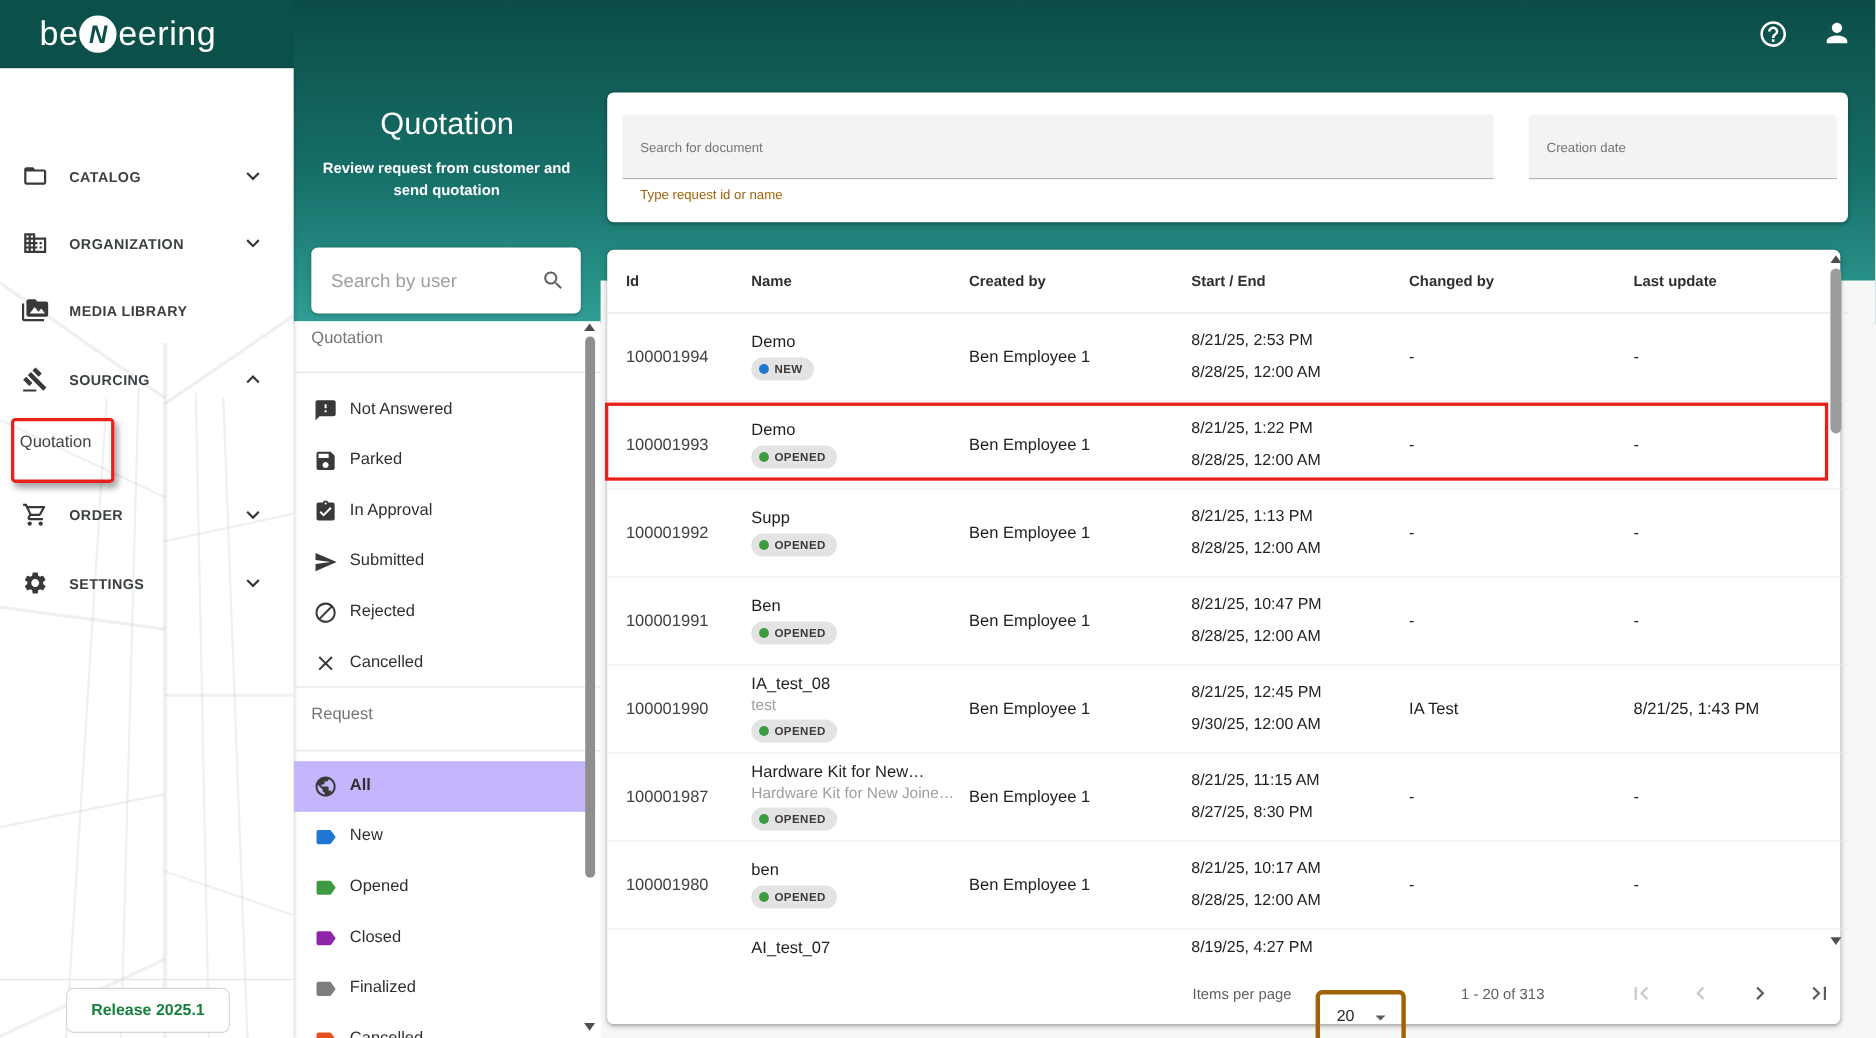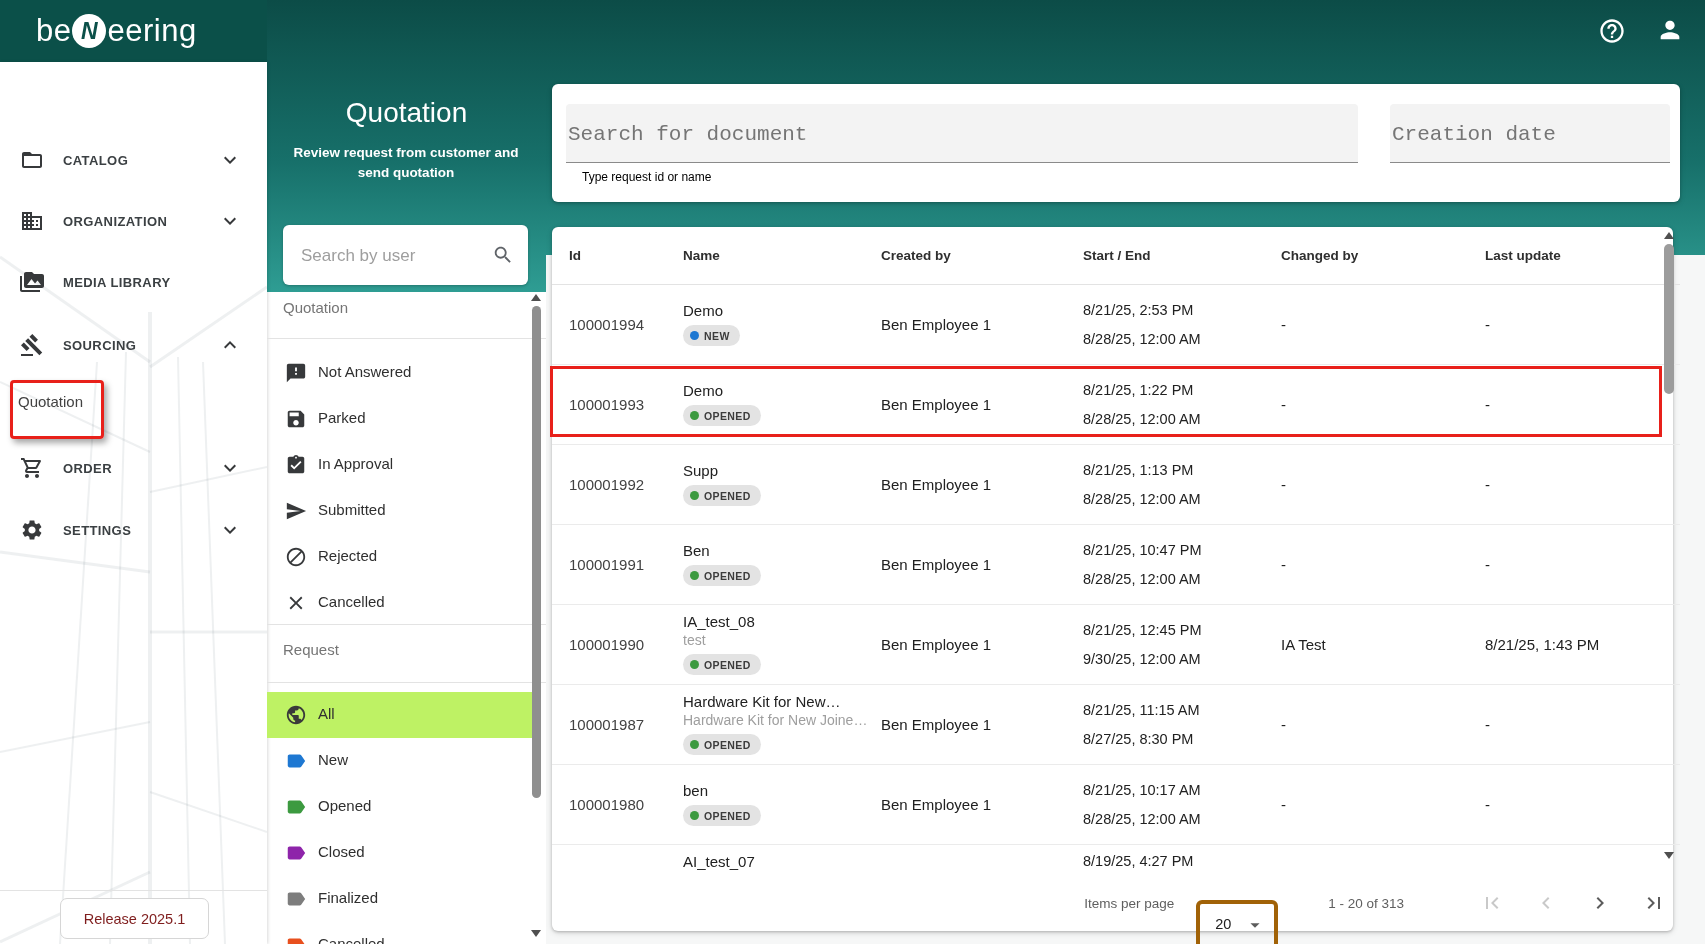--- a/index.html
+++ b/index.html
@@ -33,59 +33,59 @@
   .nav-item{position:absolute;left:0;width:267px;height:48px;display:flex;align-items:center;cursor:pointer;}
   .nav-icon{position:absolute;left:20px;top:12px;width:24px;height:24px;}
   .nav-label{position:absolute;left:63px;font-size:13px;font-weight:bold;color:#3b4043;letter-spacing:.4px;}
   .nav-chevron{position:absolute;left:218px;top:12px;width:24px;height:24px;}
   #quotation-subitem{left:18px;top:331px;font-size:15px;color:#424242;cursor:pointer;}
   #nav-red-box{left:10px;top:318px;width:88px;height:53px;border:3px solid #e8201a;border-radius:4px;
     box-shadow:3px 4px 6px rgba(0,0,0,.35);}
   #sidebar-divider{left:0;top:828px;width:267px;height:1px;background:#e3e3e3;}
   #release-btn{left:60px;top:836px;width:147px;height:39px;border:1px solid #d6d6d6;border-radius:7px;
     background:#fff;display:flex;align-items:center;justify-content:center;
-    font-size:14.5px;font-weight:normal;color:#7f1d1d;cursor:pointer;}
+    font-size:14.5px;font-weight:bold;color:#15803d;cursor:pointer;}
 
   
   #panel-title{left:267px;top:97px;width:279px;text-align:center;color:#fff;font-size:28px;font-weight:500;}
   #panel-subtitle{left:281px;top:143px;width:250px;text-align:center;color:#fff;
     font-size:13.5px;font-weight:600;line-height:20px;}
   #user-search{left:283px;top:225px;width:245px;height:60px;background:#fff;border-radius:6px;
     box-shadow:0 1px 3px rgba(0,0,0,.25);}
   #user-search input{position:absolute;left:16px;top:0;width:185px;height:100%;border:none;outline:none;
     background:transparent;font-size:17px;color:#424242;font-family:"Liberation Sans",sans-serif;}
   #user-search input::placeholder{color:#9e9e9e;}
   #user-search .sicon{position:absolute;right:14px;top:19px;width:22px;height:22px;}
 
   #filter-list{left:267px;top:292px;width:279px;height:652px;overflow:hidden;}
   .fsection-label{position:absolute;left:16px;font-size:15px;color:#757575;}
   .fdivider{position:absolute;left:0;width:279px;height:1px;background:#e3e3e3;}
   .fitem{position:absolute;left:0;width:274px;height:46px;cursor:pointer;}
-  .fitem.selected{background:#bef264;}
+  .fitem.selected{background:#c4b5fd;font-weight:bold;}
   .fitem .ficon{position:absolute;left:18px;top:12px;width:22px;height:22px;}
   .fitem .flabel{position:absolute;left:51px;top:13px;font-size:15px;color:#2f2f2f;}
 
   
   #fscroll-up{left:531px;top:294px;}   #fscroll-down{left:531px;top:930px;}
   .scroll-arrow{width:0;height:0;border-left:5px solid transparent;border-right:5px solid transparent;}
   .arrow-up{border-bottom:7px solid #4f4f4f;}  .arrow-down{border-top:7px solid #4f4f4f;}
   #fscroll-thumb{left:532px;top:306px;width:9px;height:492px;background:#8f8f8f;border-radius:4.5px;cursor:pointer;}
 
   
   .card{position:absolute;background:#fff;border-radius:6px;
     box-shadow:0 1px 3px rgba(0,0,0,.22),0 2px 6px rgba(0,0,0,.12);}
   #search-card{left:552px;top:84px;width:1128px;height:118px;}
   .filled-field{position:absolute;top:20px;height:58px;background:#f3f3f3;border-bottom:1px solid #8a8a8a;
     border-radius:4px 4px 0 0;}
   #doc-field{left:14px;width:792px;}
   #date-field{left:838px;width:280px;}
-  .filled-field input{position:absolute;left:0;top:0;width:calc(100% - 28px);height:100%;border:none;outline:none;
-    background:transparent;font-size:21px;color:#424242;font-family:Liberation Mono, monospace;}
+  .filled-field input{position:absolute;left:14px;top:0;width:calc(100% - 28px);height:100%;border:none;outline:none;
+    background:transparent;font-size:12px;color:#424242;font-family:Liberation Sans, sans-serif;}
   .filled-field input::placeholder{color:#757575;}
-  #doc-helper{position:absolute;left:30px;top:86px;font-size:12px;color:#000000;}
+  #doc-helper{position:absolute;left:30px;top:86px;font-size:12px;color:#a16207;}
 
   
   #table-card{left:552px;top:227px;width:1121px;height:704px;}
   .hcell{position:absolute;top:0;height:57px;display:flex;align-items:center;
     font-size:13.5px;font-weight:bold;color:#2f2f2f;}
   #header-divider{position:absolute;left:0;top:57px;width:1128px;height:1px;background:#e3e3e3;}
   #rows-clip{position:absolute;left:0;top:57px;width:1128px;height:591px;overflow:hidden;}
   .trow{position:absolute;left:0;width:1128px;height:80px;border-bottom:1px solid #ebebeb;cursor:pointer;}
   .tcell{position:absolute;top:0;height:80px;display:flex;flex-direction:column;
     justify-content:center;align-items:flex-start;}

